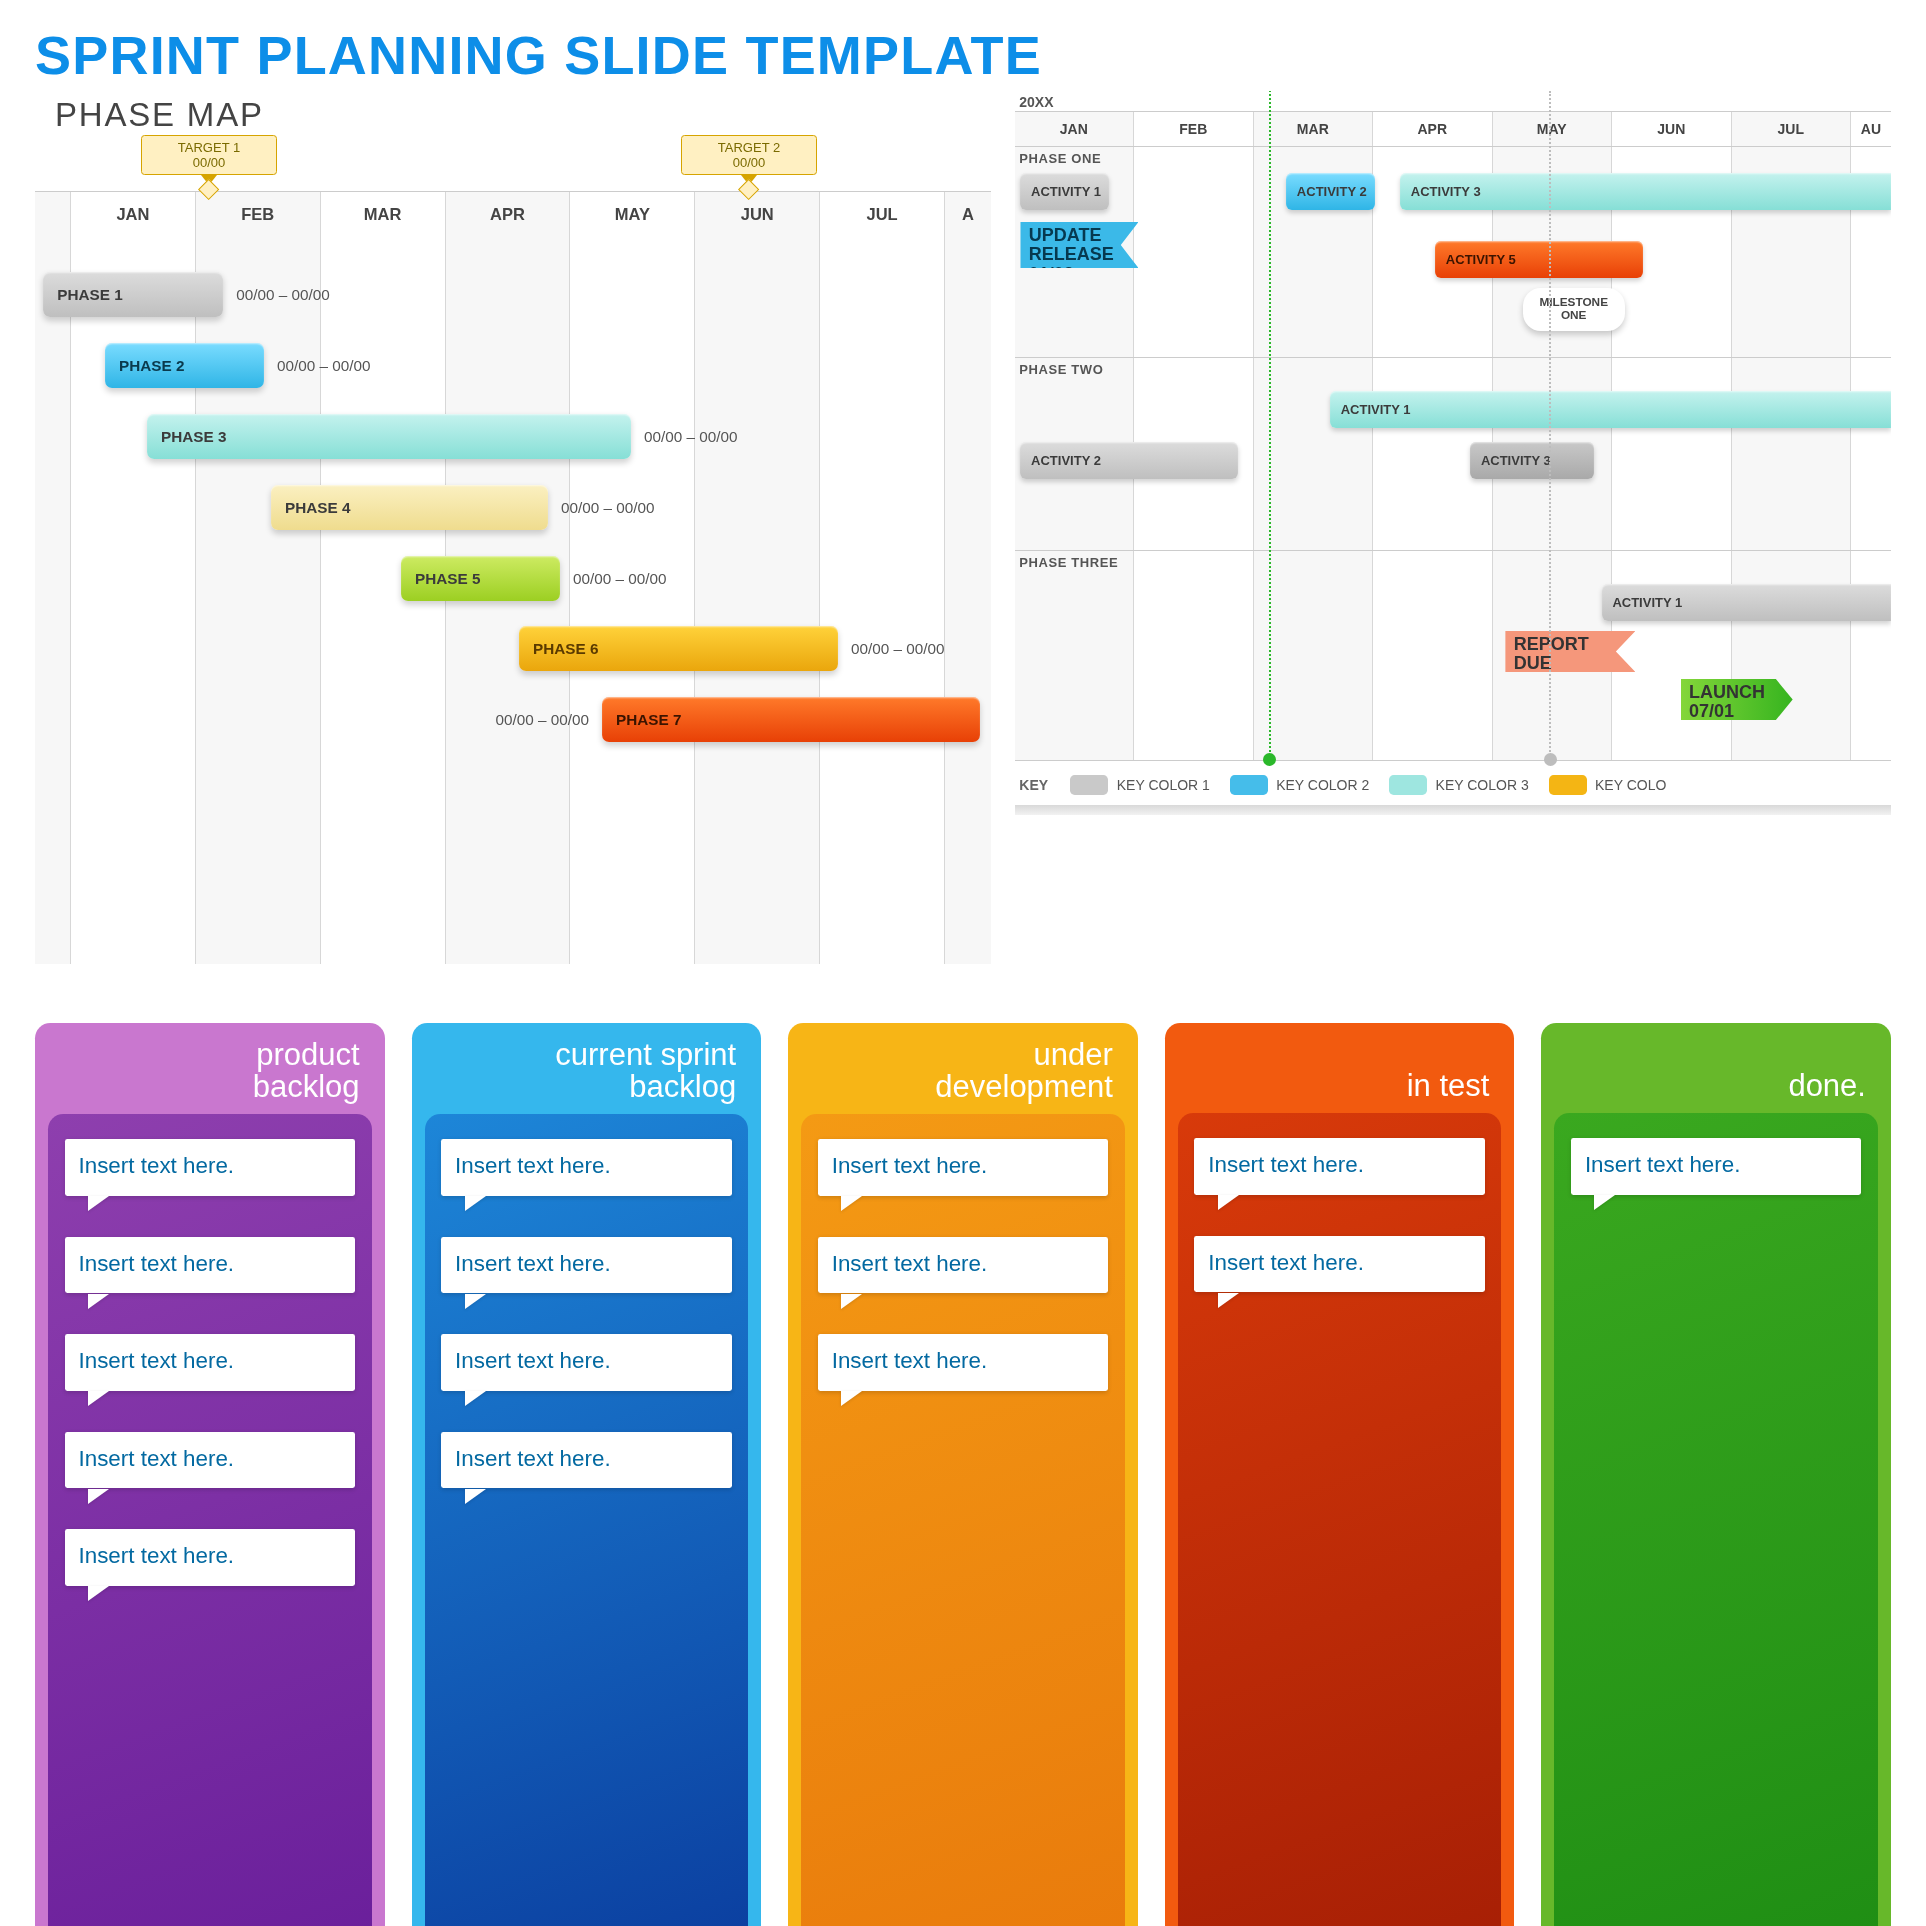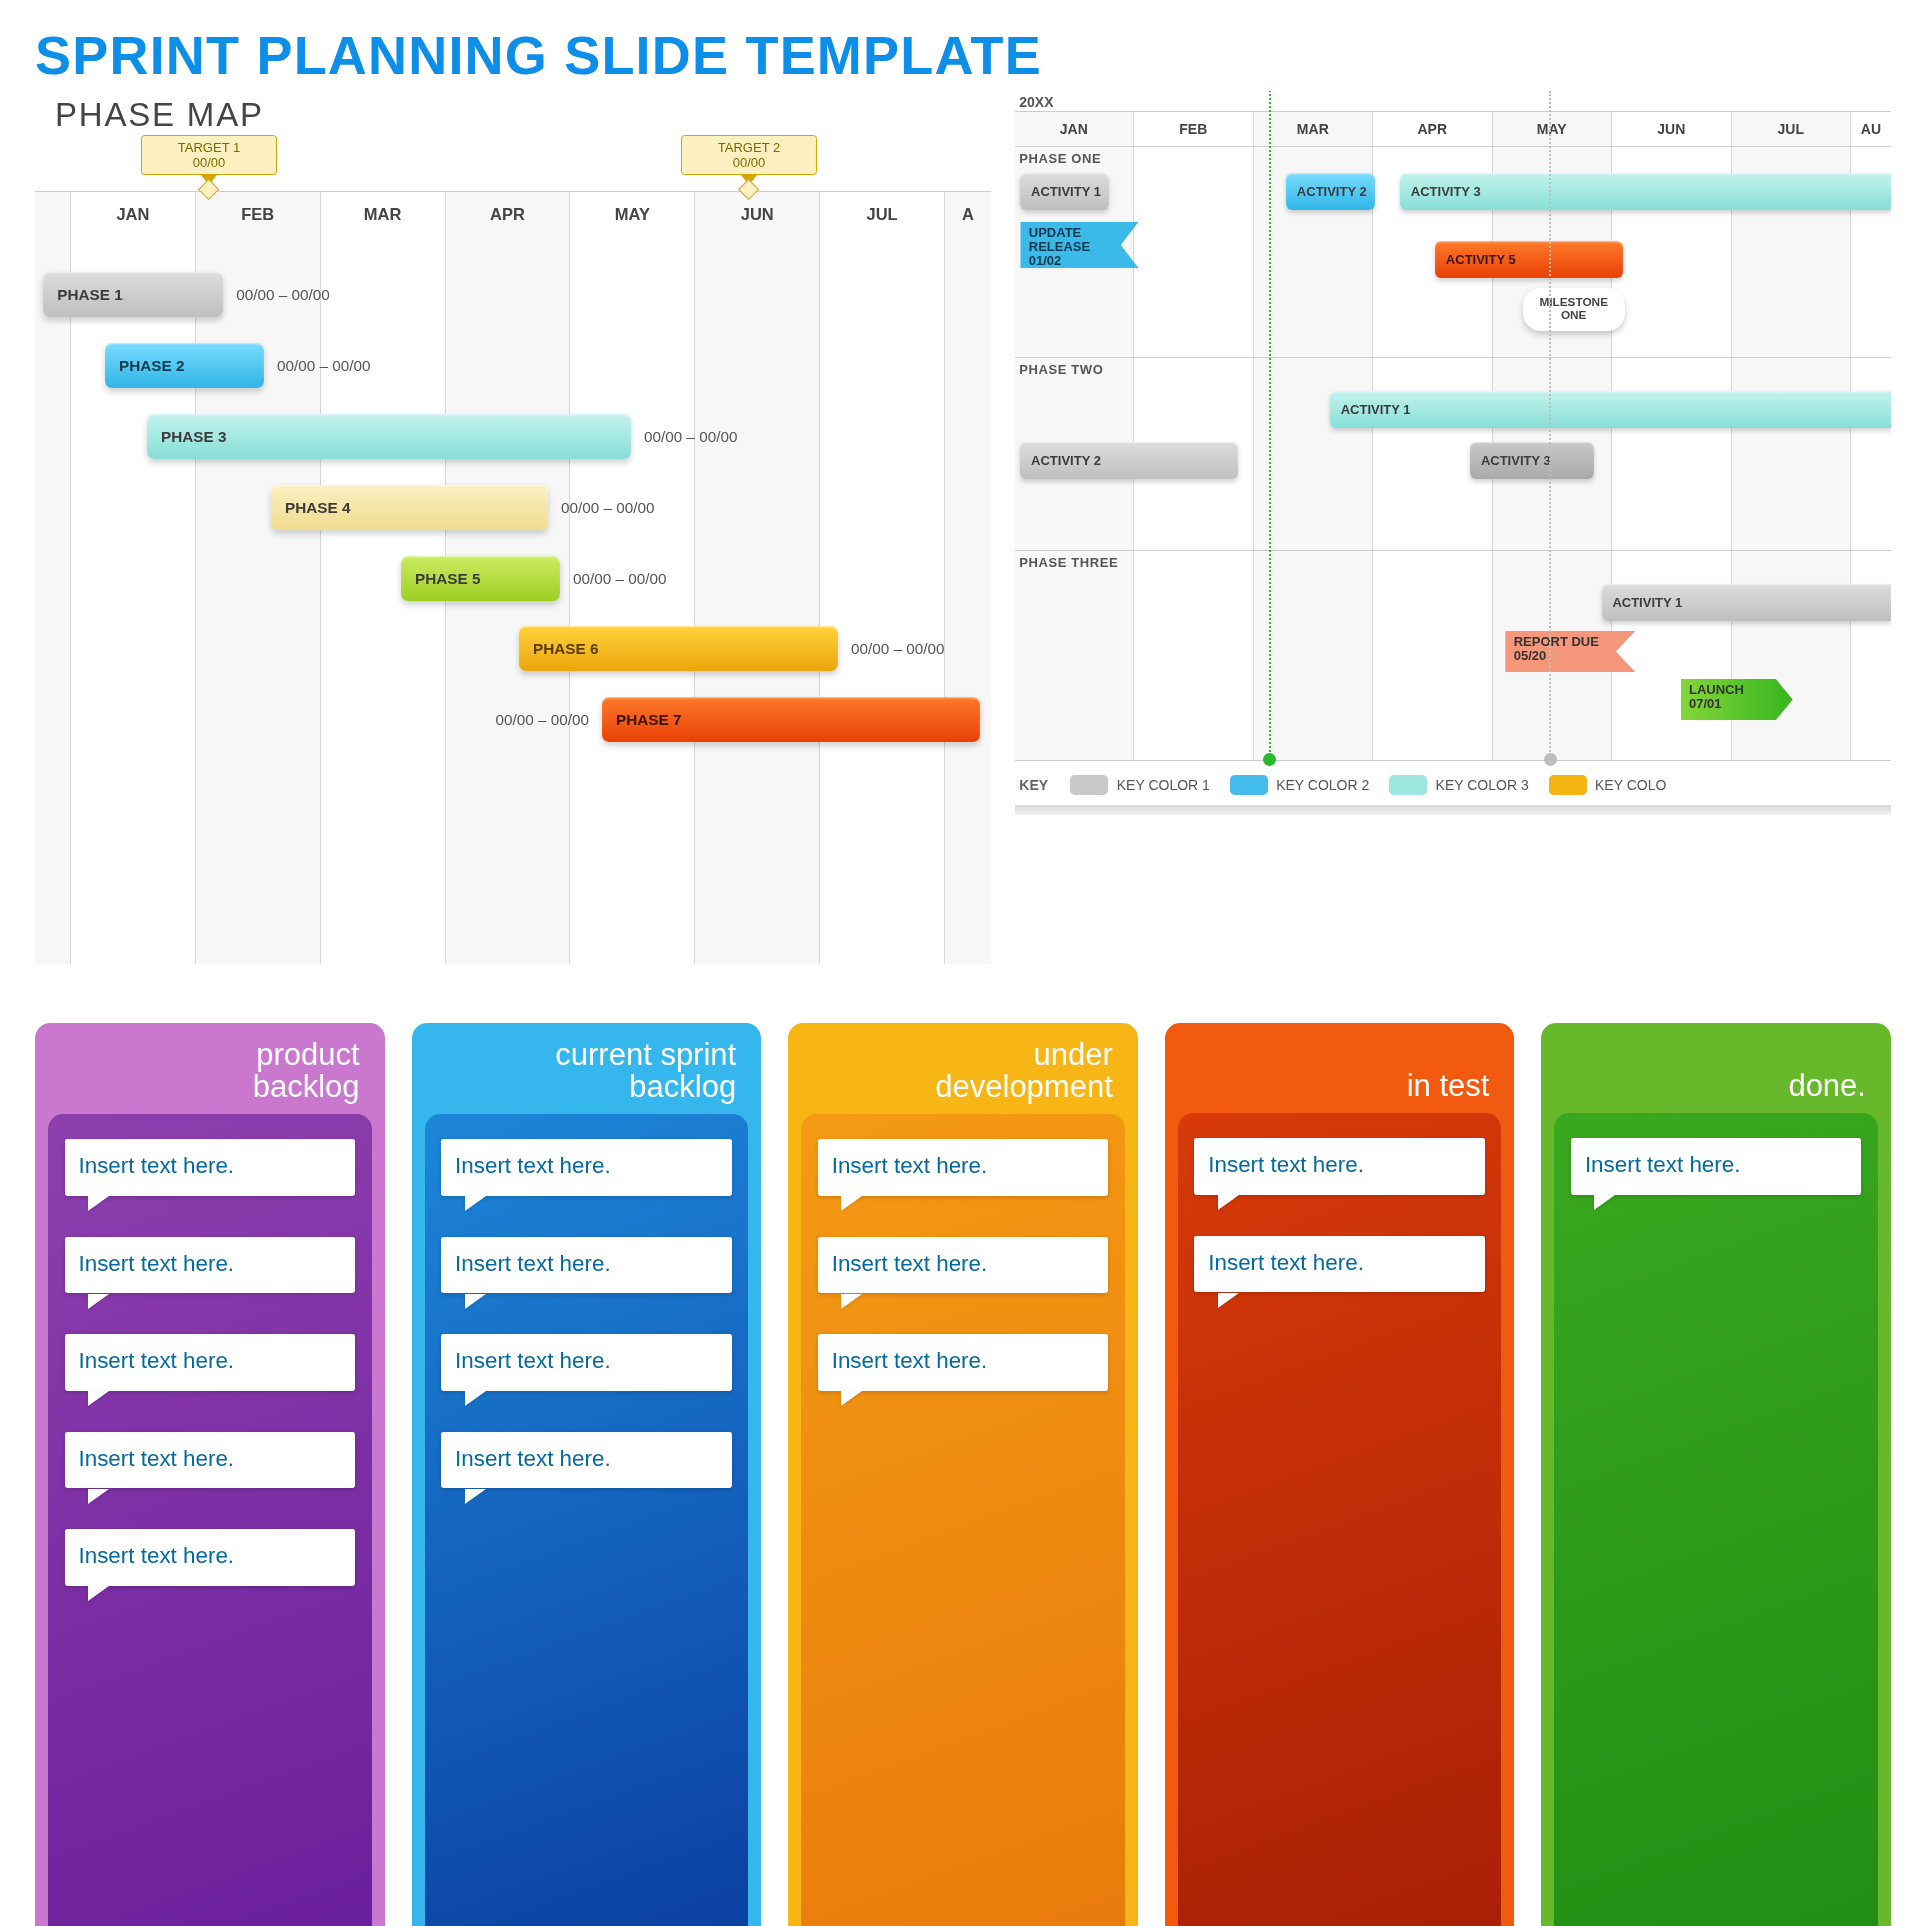--- a/index.html
+++ b/index.html
@@ -126,22 +126,22 @@
     position:absolute;left:0;right:0;border-top:1.2px solid #ccc;
   }
 
   .dbar{
     position:absolute;height:37px;border-radius:5.9px;display:flex;align-items:center;
     font-weight:800;font-size:13px;color:#3b3b3b;padding-left:10.6px;
     box-shadow:0 3px 5.3px rgba(0,0,0,.18), inset 0 1.2px 1.2px rgba(255,255,255,.5);
   }
 
   .flag{
-    position:absolute;height:46px;display:flex;flex-direction:column;justify-content:flex-start;
-    font-size:13px;font-weight:700;color:#333;padding:3.5px 16.5px 3.5px 8.3px;line-height:1.1;
+    position:absolute;height:46px;display:flex;flex-direction:column;justify-content:space-between;
+    font-size:18px;font-weight:700;color:#333;padding:3.5px 16.5px 3.5px 8.3px;line-height:1.1;
     clip-path: polygon(0 0, 100% 0, 85% 50%, 100% 100%, 0 100%);
   }
   .flag-out{
     clip-path: polygon(0 0, 85% 0, 100% 50%, 85% 100%, 0 100%);
   }
 
   .pill{
     position:absolute;background:#fff;border-radius:17.7px;
     box-shadow:0 3.5px 5.9px rgba(0,0,0,.2);
     font-size:11.8px;font-weight:800;color:#444;text-align:center;
@@ -305,21 +305,21 @@
         <div class="dp-div" style="top:648px;"></div>
 
         <div class="dbar" style="top:61px;left:5.9px;width:89px;background:linear-gradient(#dcdcdc,#bfbfbf);">ACTIVITY 1</div>
         <div class="dbar" style="top:61px;left:31%;width:89px;background:linear-gradient(#7adcff,#2fb5e6);">ACTIVITY 2</div>
         <div class="dbar" style="top:61px;left:44%;right:0;border-radius:5.9px 0 0 5.9px;background:linear-gradient(#c4f2ee,#86dfd6);">ACTIVITY 3</div>
         <div class="flag" style="top:110px;left:5.9px;width:118px;background:#3bb9e8;color:#06394f;">
           <span>UPDATE</span>
           <span>RELEASE</span>
           <span>01/02</span>
         </div>
-        <div class="dbar" style="top:129px;left:48%;width:188px;background:linear-gradient(#ff7a2a,#e84006);color:#3b1400;text-align:right;">ACTIVITY 5</div>
+        <div class="dbar" style="top:129px;left:48%;width:208px;background:linear-gradient(#ff7a2a,#e84006);color:#3b1400;text-align:right;">ACTIVITY 5</div>
         <div class="pill" style="top:176px;left:58%;">
           <span>MILESTONE</span><br>
           <span>ONE</span>
         </div>
 
         <div class="dbar" style="top:279px;left:36%;right:0;border-radius:5.9px 0 0 5.9px;background:linear-gradient(#c4f2ee,#86dfd6);">ACTIVITY 1</div>
         <div class="dbar" style="top:330px;left:5.9px;width:218px;background:linear-gradient(#dcdcdc,#bfbfbf);">ACTIVITY 2</div>
         <div class="dbar" style="top:330px;left:52%;width:124px;background:linear-gradient(#c8c8c8,#a9a9a9);">ACTIVITY 3</div>
 
         <div class="dbar" style="top:472px;left:67%;right:0;border-radius:5.9px 0 0 5.9px;background:linear-gradient(#dcdcdc,#bfbfbf);">ACTIVITY 1</div>

